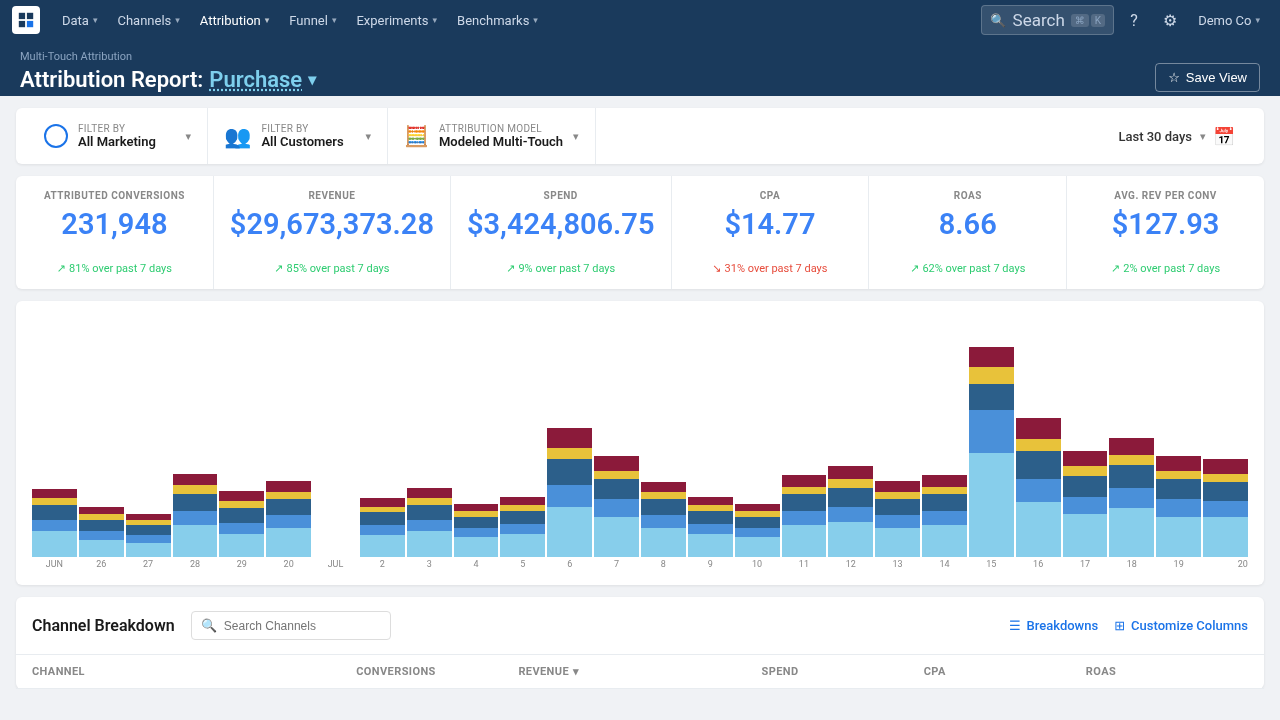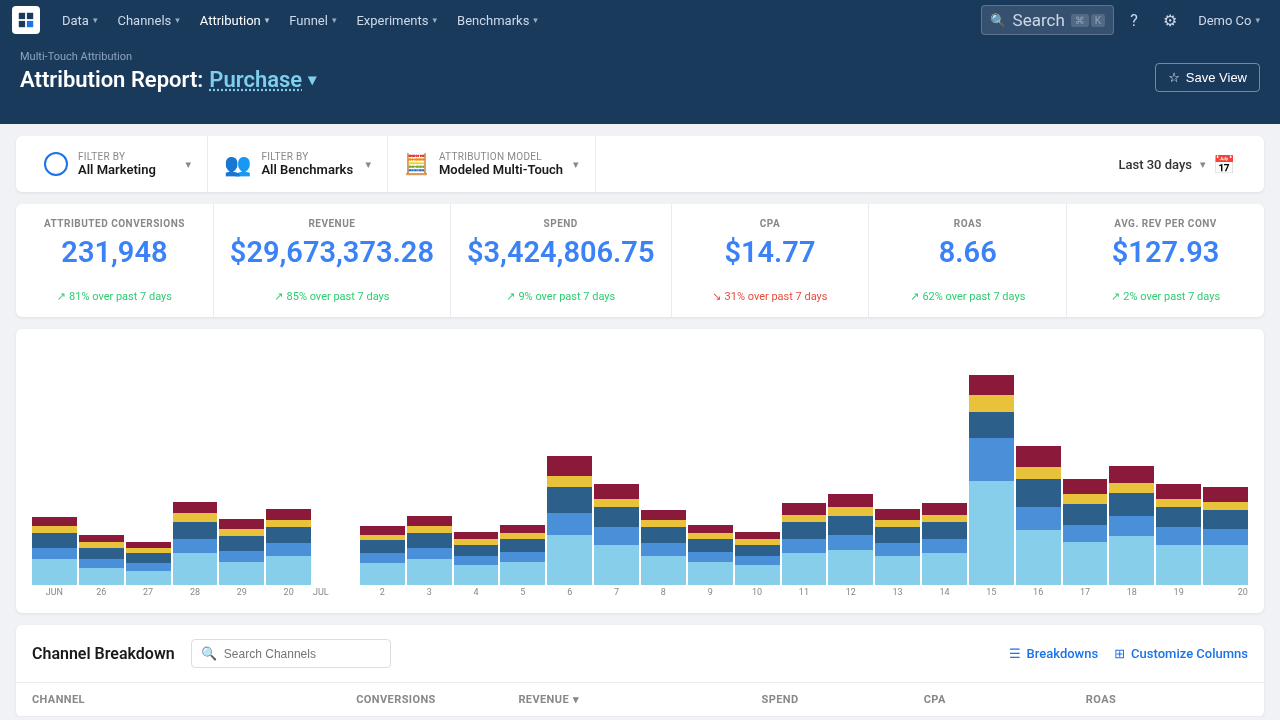--- a/index.html
+++ b/index.html
@@ -62,21 +62,21 @@
       color: #cdd8e8;
       display: flex; align-items: center; gap: 4px;
       cursor: pointer;
       padding: 0 8px;
       font-size: 13px;
     }
 
     
     .header {
       background: #1a3a5c;
-      padding: 10px 20px 32px;
+      padding: 10px 20px 4px;
       display: flex;
       align-items: flex-end;
       justify-content: space-between;
     }
     .header-left {}
     .header-subtitle { color: #8aa3c0; font-size: 11px; margin-bottom: 4px; }
     .header-title { color: white; font-size: 22px; font-weight: 600; display: flex; align-items: center; gap: 6px; }
     .header-title-highlight { color: #7ecfed; text-decoration: underline; text-decoration-style: dotted; }
     .header-title-chevron { color: #7ecfed; font-size: 16px; }
     .save-view-btn {
@@ -284,21 +284,21 @@
     <div class="filter-text">
       <div class="filter-label">Filter by</div>
       <div class="filter-value">All Marketing</div>
     </div>
     <span class="filter-chevron">▾</span>
   </div>
   <div class="filter-item">
     <span class="filter-icon-people">👥</span>
     <div class="filter-text">
       <div class="filter-label">Filter by</div>
-      <div class="filter-value">All Benchmarks</div>
+      <div class="filter-value">All Customers</div>
     </div>
     <span class="filter-chevron">▾</span>
   </div>
   <div class="filter-item">
     <span class="filter-icon-calc">🧮</span>
     <div class="filter-text">
       <div class="filter-label">Attribution Model</div>
       <div class="filter-value">Modeled Multi-Touch</div>
     </div>
     <span class="filter-chevron">▾</span>
@@ -541,21 +541,21 @@
           <div style="background: rgb(139, 26, 58); height: 14.3836px; width: 100%; min-height: 1px;"></div>
         </div>
       </div>
     <div id="chart-labels" style="display:flex; gap:2px; height:20px; margin-top:2px;">
         <div style="flex: 1 1 0%; text-align: center; font-size: 9px; color: rgb(136, 136, 136); overflow: hidden;">JUN</div>
         <div style="flex: 1 1 0%; text-align: center; font-size: 9px; color: rgb(136, 136, 136); overflow: hidden;">26</div>
         <div style="flex: 1 1 0%; text-align: center; font-size: 9px; color: rgb(136, 136, 136); overflow: hidden;">27</div>
         <div style="flex: 1 1 0%; text-align: center; font-size: 9px; color: rgb(136, 136, 136); overflow: hidden;">28</div>
         <div style="flex: 1 1 0%; text-align: center; font-size: 9px; color: rgb(136, 136, 136); overflow: hidden;">29</div>
         <div style="flex: 1 1 0%; text-align: center; font-size: 9px; color: rgb(136, 136, 136); overflow: hidden;">20</div>
-        <div style="flex: 1 1 0%; font-size: 9px; color: rgb(136, 136, 136); overflow: hidden;">JUL</div>
+        <div style="flex: 1 1 0%; text-align: center; font-size: 9px; color: rgb(136, 136, 136); overflow: hidden;">JUL</div>
         <div style="flex: 1 1 0%; text-align: center; font-size: 9px; color: rgb(136, 136, 136); overflow: hidden;">2</div>
         <div style="flex: 1 1 0%; text-align: center; font-size: 9px; color: rgb(136, 136, 136); overflow: hidden;">3</div>
         <div style="flex: 1 1 0%; text-align: center; font-size: 9px; color: rgb(136, 136, 136); overflow: hidden;">4</div>
         <div style="flex: 1 1 0%; text-align: center; font-size: 9px; color: rgb(136, 136, 136); overflow: hidden;">5</div>
         <div style="flex: 1 1 0%; text-align: center; font-size: 9px; color: rgb(136, 136, 136); overflow: hidden;">6</div>
         <div style="flex: 1 1 0%; text-align: center; font-size: 9px; color: rgb(136, 136, 136); overflow: hidden;">7</div>
         <div style="flex: 1 1 0%; text-align: center; font-size: 9px; color: rgb(136, 136, 136); overflow: hidden;">8</div>
         <div style="flex: 1 1 0%; text-align: center; font-size: 9px; color: rgb(136, 136, 136); overflow: hidden;">9</div>
         <div style="flex: 1 1 0%; text-align: center; font-size: 9px; color: rgb(136, 136, 136); overflow: hidden;">10</div>
         <div style="flex: 1 1 0%; text-align: center; font-size: 9px; color: rgb(136, 136, 136); overflow: hidden;">11</div>

